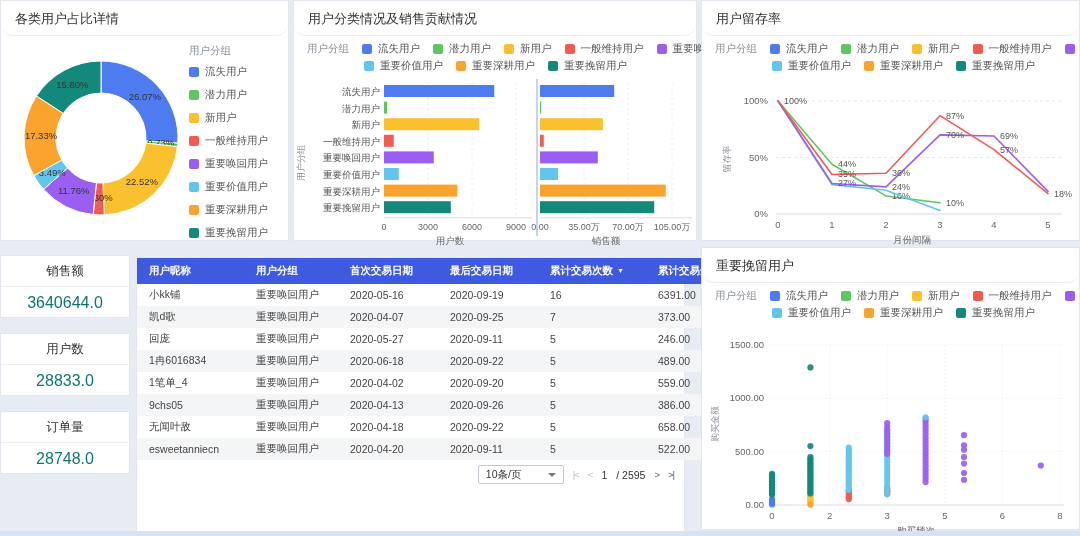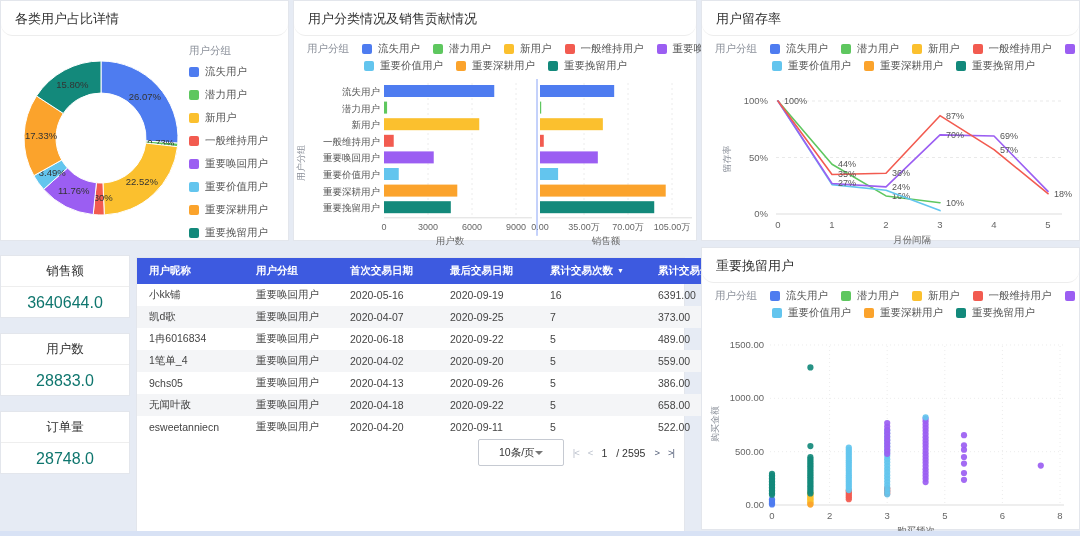--- a/index.html
+++ b/index.html
@@ -24,21 +24,21 @@
   .hlegend .lrow{display:flex;align-items:center;margin-bottom:3px;white-space:nowrap;}
   .hlegend .lrow2{padding-left:57px;}
   .hlegend .legend-title{color:#8a8f99;margin-right:13px;}
   .hlegend .legend-item{display:flex;align-items:center;margin-right:13px;}
   table{width:100%;border-collapse:collapse;font-size:10.5px;table-layout:fixed;}
   thead th{background:#3d5ae0;color:#fff;text-align:left;font-weight:bold;height:26px;padding:0 0 0 12px;white-space:nowrap;overflow:hidden;}
   tbody td{height:22px;padding:0 0 0 12px;color:#444;white-space:nowrap;overflow:hidden;}
   tbody tr:nth-child(even){background:#f4f5f7;}
   .sort-caret{font-size:7px;vertical-align:1px;margin-left:4px;}
   .pager{display:flex;justify-content:flex-end;align-items:center;height:29px;padding-right:10px;gap:9px;font-size:10.5px;color:#333;}
-  .pagesize{border:1px solid #c6cad2;border-radius:2px;height:27px;display:flex;align-items:center;justify-content:center;width:86px;padding:0 7px;box-sizing:border-box;}
+  .pagesize{border:1px solid #c6cad2;border-radius:2px;height:19px;display:flex;align-items:center;justify-content:space-between;width:86px;padding:0 7px;box-sizing:border-box;}
   .select-caret{width:0;height:0;border-left:4px solid transparent;border-right:4px solid transparent;border-top:4px solid #777;}
   .pg-ico{font-size:9.5px;letter-spacing:-1px;color:#bcc2cd;}
   .pg-ico.on{color:#55607a;}
   .kpi-card{background:#fff;border:1px solid #e3e6ec;box-sizing:border-box;width:130px;height:63px;margin-bottom:15px;}
   .kpi-card:first-child{margin-top:8px;}
   .kpi-label{display:block;text-align:center;font-size:12.5px;color:#333;padding:7px 0 6px;border-bottom:1px solid #eee;}
   .kpi-value{display:block;text-align:center;font-size:16px;color:#0f766e;font-weight:500;padding-top:7px;}
 </style>
 </head>
 <body>
@@ -304,20 +304,28 @@
             <td>16</td>
             <td>6391.00</td>
           </tr>
           <tr>
             <td>凯d歌</td>
             <td>重要唤回用户</td>
             <td>2020-04-07</td>
             <td>2020-09-25</td>
             <td>7</td>
             <td>373.00</td>
+          </tr>
+          <tr>
+            <td>回庞</td>
+            <td>重要唤回用户</td>
+            <td>2020-05-27</td>
+            <td>2020-09-11</td>
+            <td>5</td>
+            <td>246.00</td>
           </tr>
           <tr>
             <td>1冉6016834</td>
             <td>重要唤回用户</td>
             <td>2020-06-18</td>
             <td>2020-09-22</td>
             <td>5</td>
             <td>489.00</td>
           </tr>
           <tr>

